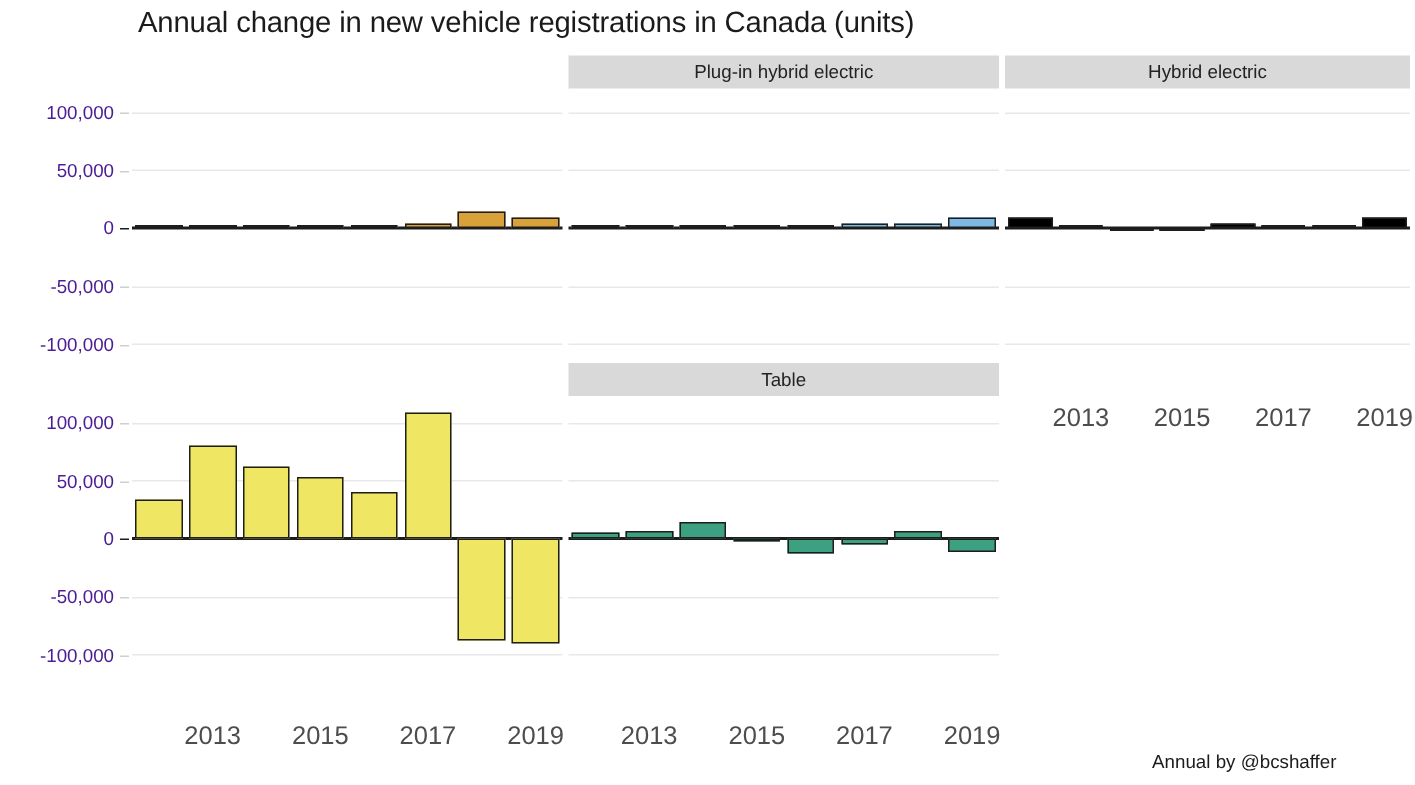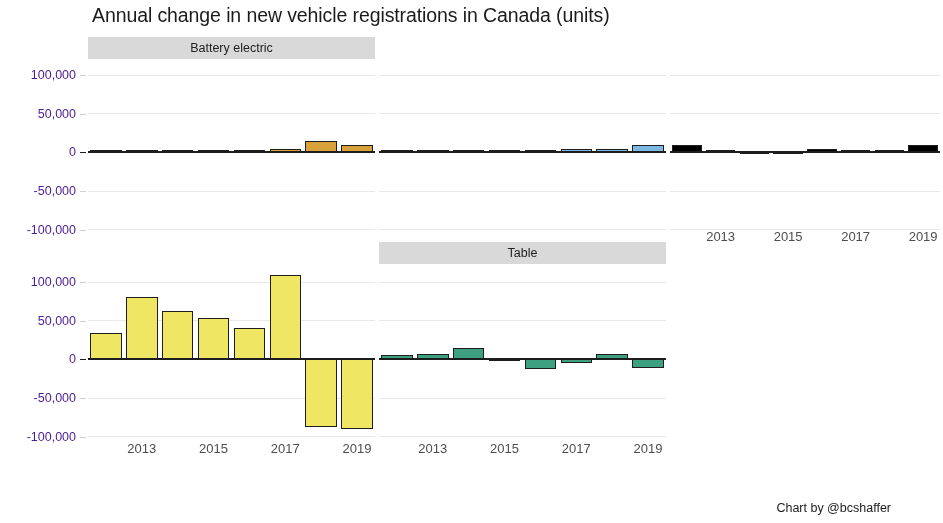--- a/index.html
+++ b/index.html
@@ -37,24 +37,25 @@
     position:absolute;
     width:76px;
     text-align:right;
     font-size:12.5px;
     color:#4c1d95;
     transform:translateY(-50%);
     white-space:nowrap;
   }
   .xlab{
     position:absolute;
-    font-size:13px;
+    font-size:17px;
     color:#4d4d4d;
     transform:translateX(-50%);
     white-space:nowrap;
+    margin-top:40px;
   }
 
   
   .panel{position:absolute;overflow:visible;}
   .panel .gridline{
     position:absolute;left:0;right:0;height:1px;background:#e8e8e8;
   }
   .panel .zeroline{
     position:absolute;left:0;right:0;height:2px;background:#1d1d1d;
   }
@@ -74,22 +75,25 @@
   }
   .tickmark{position:absolute;width:6px;height:1px;background:#cfcfcf;}
 </style>
 </head>
 <body>
 
 <div id="chart-root">
 
   <div class="chart-title">Annual change in new vehicle registrations in Canada (units)</div>
 
-  <div class="strip" style="left:88px;top:37px;width:287px;">
-    <span>Battery electric</span>
+  <div class="strip" style="left:379px;top:37px;width:287px;">
+    <span>Plug-in hybrid electric</span>
+  </div>
+  <div class="strip" style="left:670px;top:37px;width:270px;">
+    <span>Hybrid electric</span>
   </div>
   <div class="strip" style="left:379px;top:242px;width:287px;">
     <span>Table</span>
   </div>
 
   <div class="ylab" style="left:0px;top:75px;">100,000</div>
   <div class="ylab" style="left:0px;top:114px;">50,000</div>
   <div class="ylab" style="left:0px;top:152px;">0</div>
   <div class="ylab" style="left:0px;top:191px;">-50,000</div>
   <div class="ylab" style="left:0px;top:230px;">-100,000</div>
@@ -198,15 +202,15 @@
       <div class="xlab" style="left: 285.312px; top: 441px;">2017</div>
       <div class="xlab" style="left: 357.062px; top: 441px;">2019</div>
     </div>
   <div id="xaxis2">
       <div class="xlab" style="left: 432.812px; top: 441px;">2013</div>
       <div class="xlab" style="left: 504.562px; top: 441px;">2015</div>
       <div class="xlab" style="left: 576.312px; top: 441px;">2017</div>
       <div class="xlab" style="left: 648.062px; top: 441px;">2019</div>
     </div>
 
-  <div class="footer" style="top:501px;">Chart by @bcshaffer</div>
+  <div class="footer" style="top:501px;">Annual by @bcshaffer</div>
 
 </div>
 
 </body></html>

